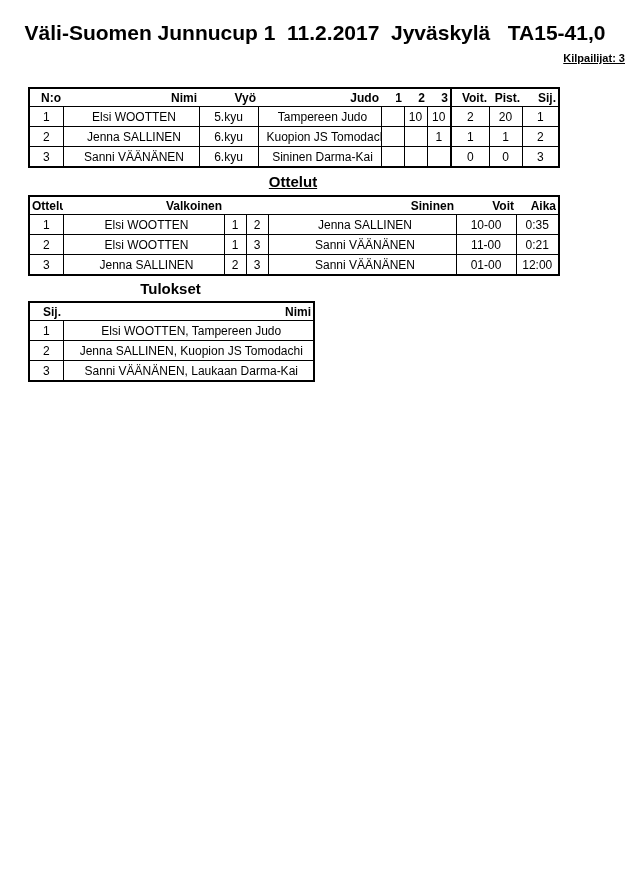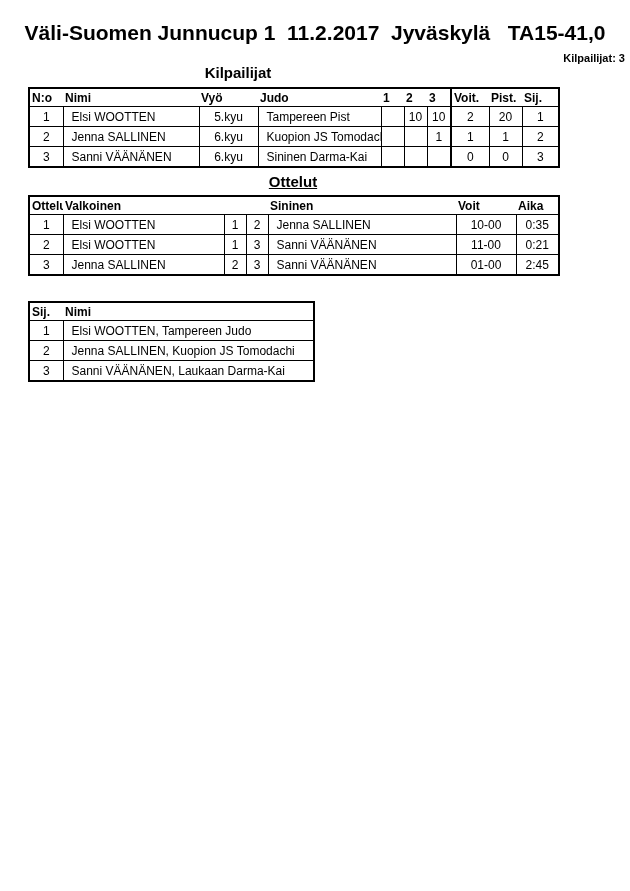--- a/index.html
+++ b/index.html
@@ -20,21 +20,21 @@
     position: absolute;
     top: 21px; left: 0; width: 630px;
     text-align: center;
     font-size: 21px; font-weight: bold;
     white-space: pre;
     letter-spacing: 0px;
   }
   .competitor-count {
     position: absolute;
     top: 52px; right: 17px;
-    font-size: 11px; font-weight: bold;
+    font-size: 11px; font-weight: bold; text-decoration: underline;
   }
   .section-title {
     position: absolute;
     font-size: 15px; font-weight: bold;
     text-align: center;
     white-space: pre;
   }
   .st-kilpailijat { top: 64px; left: 28px; width: 420px; }
   .st-ottelut     { top: 173px; left: 28px; width: 530px; text-decoration: underline; }
   .st-tulokset    { top: 280px; left: 28px; width: 285px; }
@@ -49,47 +49,46 @@
   .tbl-kilpailijat { top: 87px;  left: 28px; width: 530px; }
   .tbl-ottelut     { top: 195px; left: 28px; width: 530px; }
   .tbl-tulokset    { top: 301px; left: 28px; width: 285px; }
 
   table.tbl th {
     border: none;
     border-bottom: 1px solid #000;
     font-size: 12px; font-weight: bold;
     height: 17px;
     padding: 0 2px;
-    text-align: left;
+    text-align: right;
     white-space: nowrap; overflow: hidden;
   }
   table.tbl td {
     border: 1px solid #000;
     font-size: 12px; font-weight: normal;
     height: 19px;
     padding: 0 2px;
     white-space: nowrap; overflow: hidden;
     vertical-align: middle;
   }
   .ctr { text-align: center; }
-  .lft { text-align: left; padding-left: 8px !important; }
+  .lft { text-align: center; padding-left: 8px !important; }
   th.hleft { text-align: left; padding-left: 1px; }
   th.hleft-pad { text-align: left; padding-left: 6px; }
   .thick-left { border-left: 2px solid #000 !important; }
   th.vline { border-left: 1px solid #000; }
 </style>
 </head>
 <body>
 
 <div class="page">
 
   <div class="doc-title">Väli-Suomen Junnucup 1  11.2.2017  Jyväskylä   TA15-41,0</div>
   <div class="competitor-count">Kilpailijat: 3</div>
 
-  <div class="section-title st-kilpailijat">Kilpailijat</div>
   <table class="tbl tbl-kilpailijat">
     <colgroup>
       <col style="width:34px">
         <col style="width:136px">
         <col style="width:59px">
         <col style="width:123px">
       <col style="width:23px">
         <col style="width:23px">
         <col style="width:24px">
       <col style="width:38px">
@@ -108,21 +107,21 @@
         <th class="thick-left">Voit.</th>
         <th>Pist.</th>
         <th>Sij.</th>
       </tr>
     </thead>
     <tbody>
       <tr>
         <td class="ctr">1</td>
         <td class="lft">Elsi WOOTTEN</td>
         <td class="ctr">5.kyu</td>
-        <td class="lft">Tampereen Pist</td>
+        <td class="lft">Tampereen Judo</td>
         <td class="ctr"></td>
         <td class="ctr">10</td>
         <td class="ctr">10</td>
         <td class="ctr thick-left">2</td>
         <td class="ctr">20</td>
         <td class="ctr">1</td>
       </tr>
       <tr>
         <td class="ctr">2</td>
         <td class="lft">Jenna SALLINEN</td>
@@ -191,25 +190,26 @@
         <td class="ctr">11-00</td>
         <td class="ctr">0:21</td>
       </tr>
       <tr>
         <td class="ctr">3</td>
         <td class="lft">Jenna SALLINEN</td>
         <td class="ctr">2</td>
         <td class="ctr">3</td>
         <td class="lft">Sanni VÄÄNÄNEN</td>
         <td class="ctr">01-00</td>
-        <td class="ctr">2:45</td>
+        <td class="ctr">12:00</td>
       </tr>
     </tbody>
   </table>
 
+  <div class="section-title st-tulokset">Tulokset</div>
   <table class="tbl tbl-tulokset">
     <colgroup>
       <col style="width:34px">
         <col style="width:251px">
     </colgroup>
     <thead>
       <tr>
         <th class="hleft-pad">Sij.</th>
         <th class="vline">Nimi</th>
       </tr>

